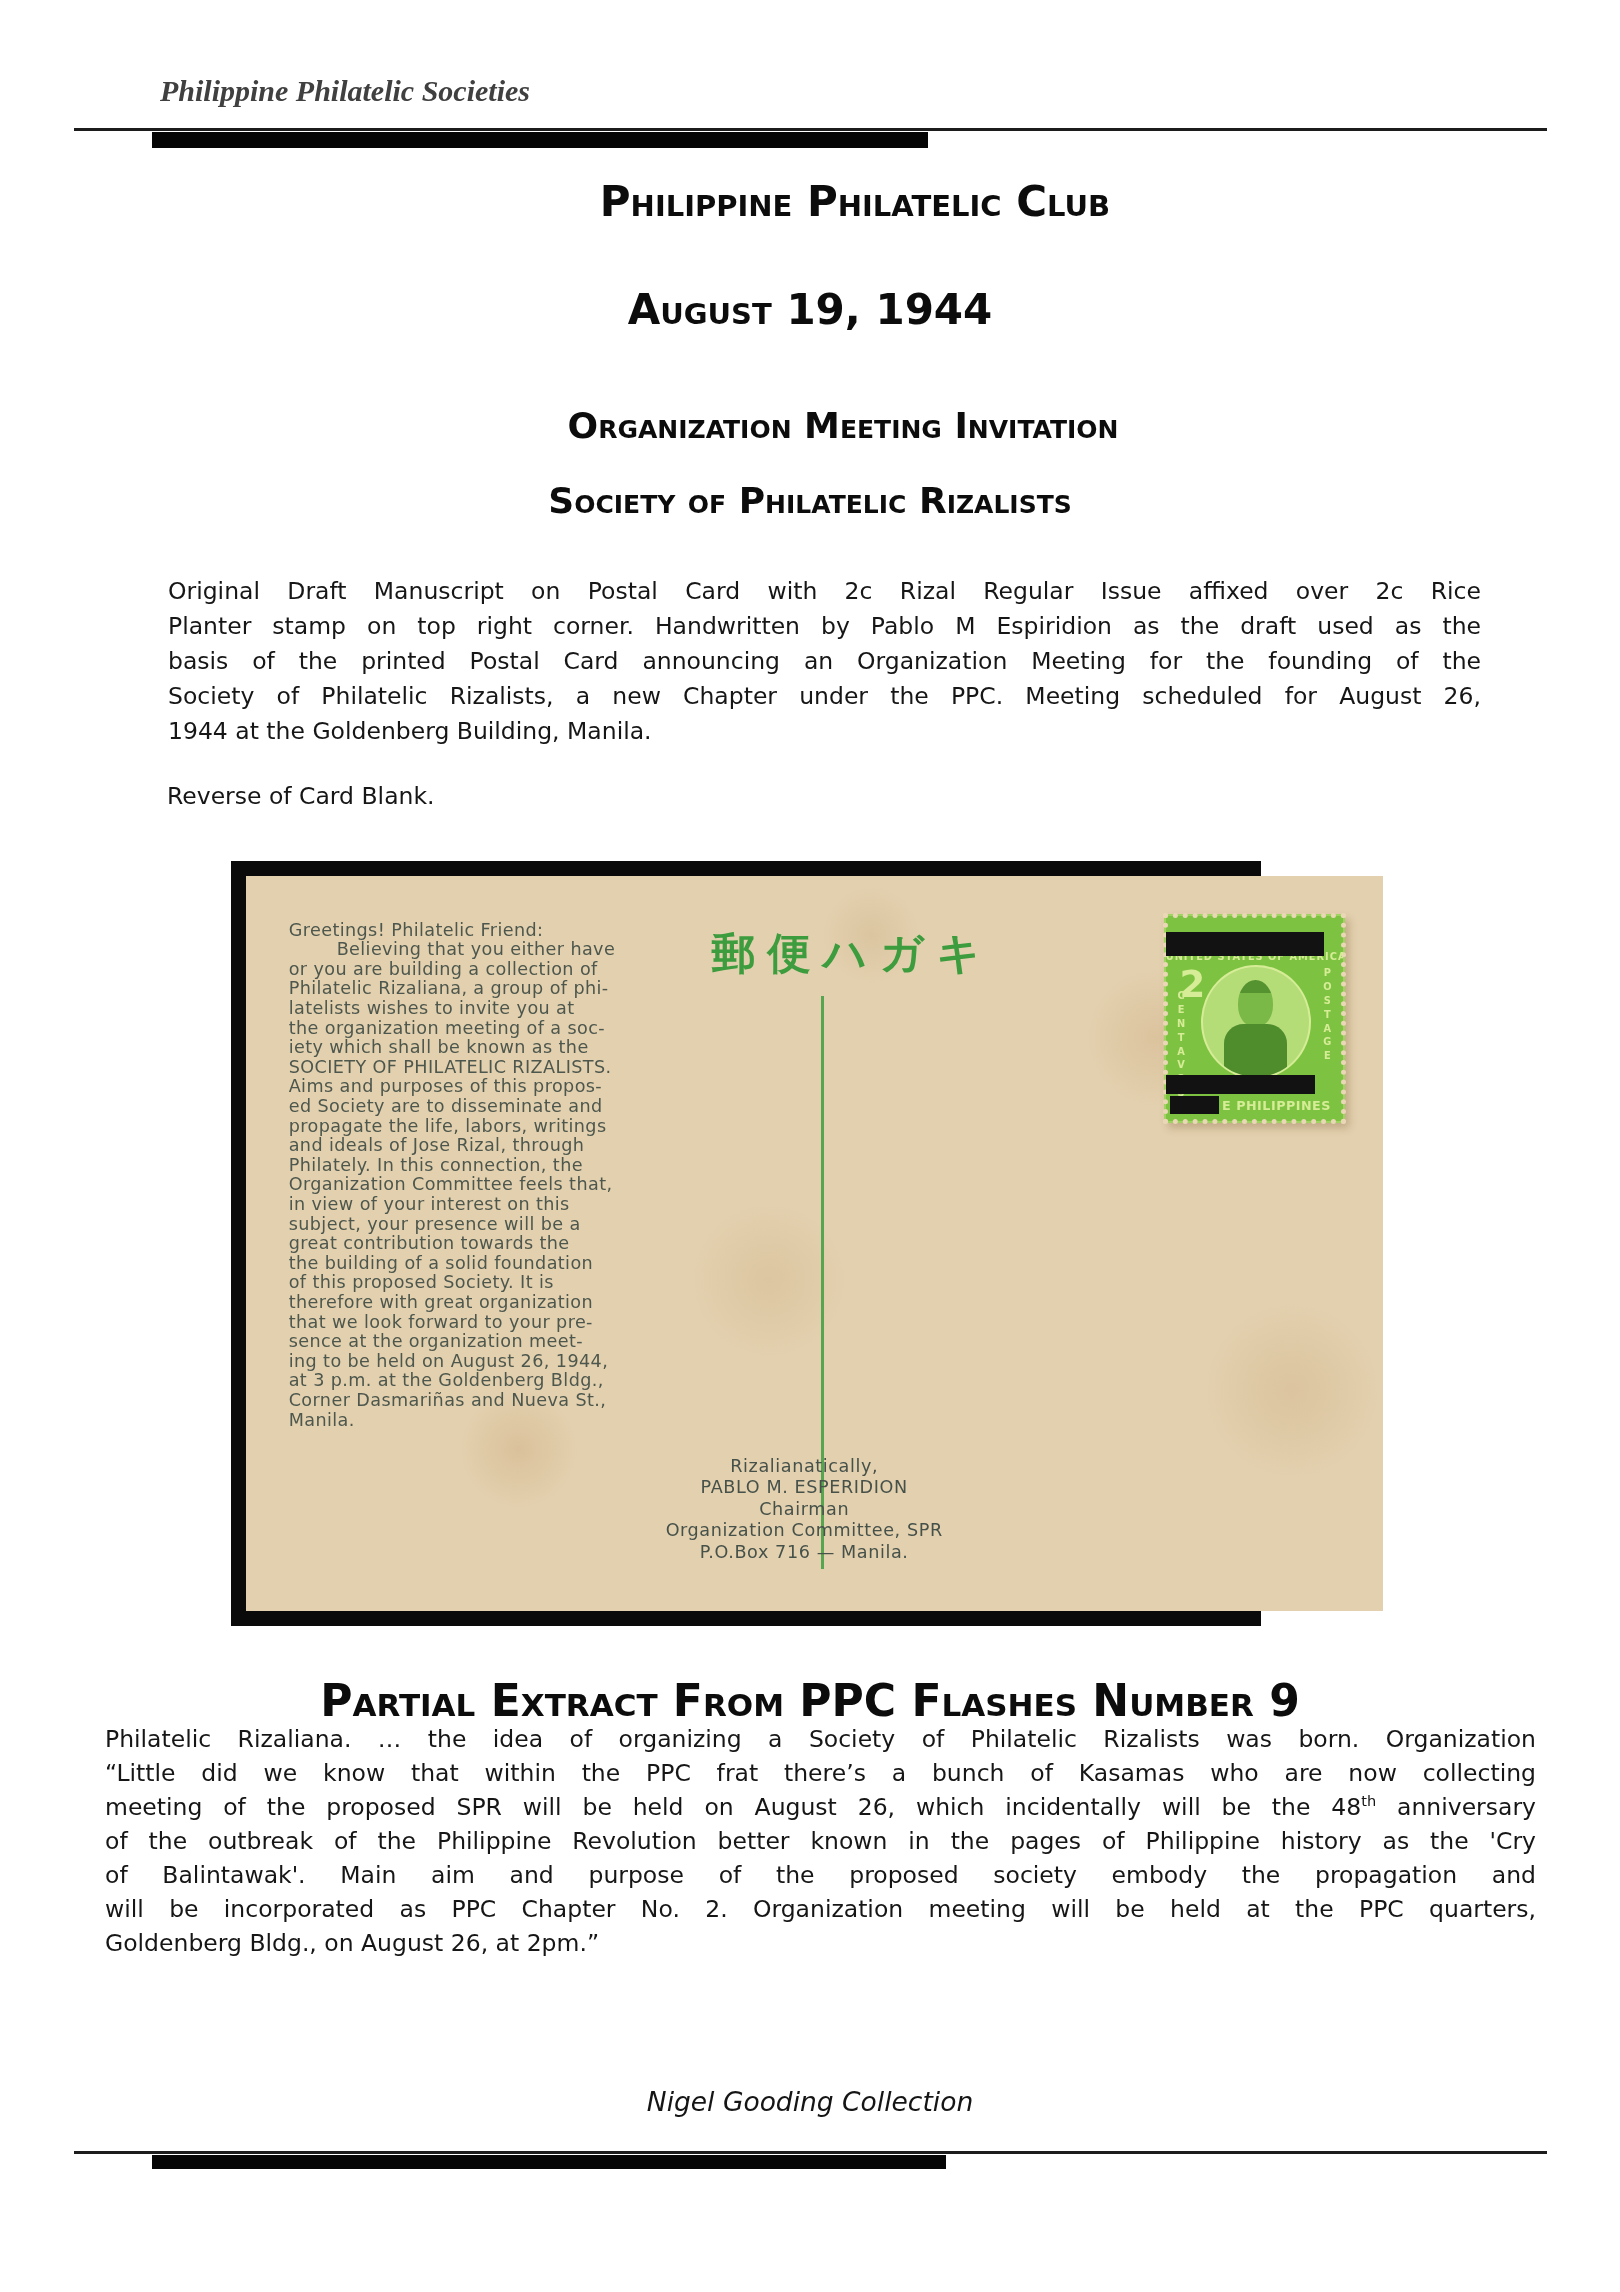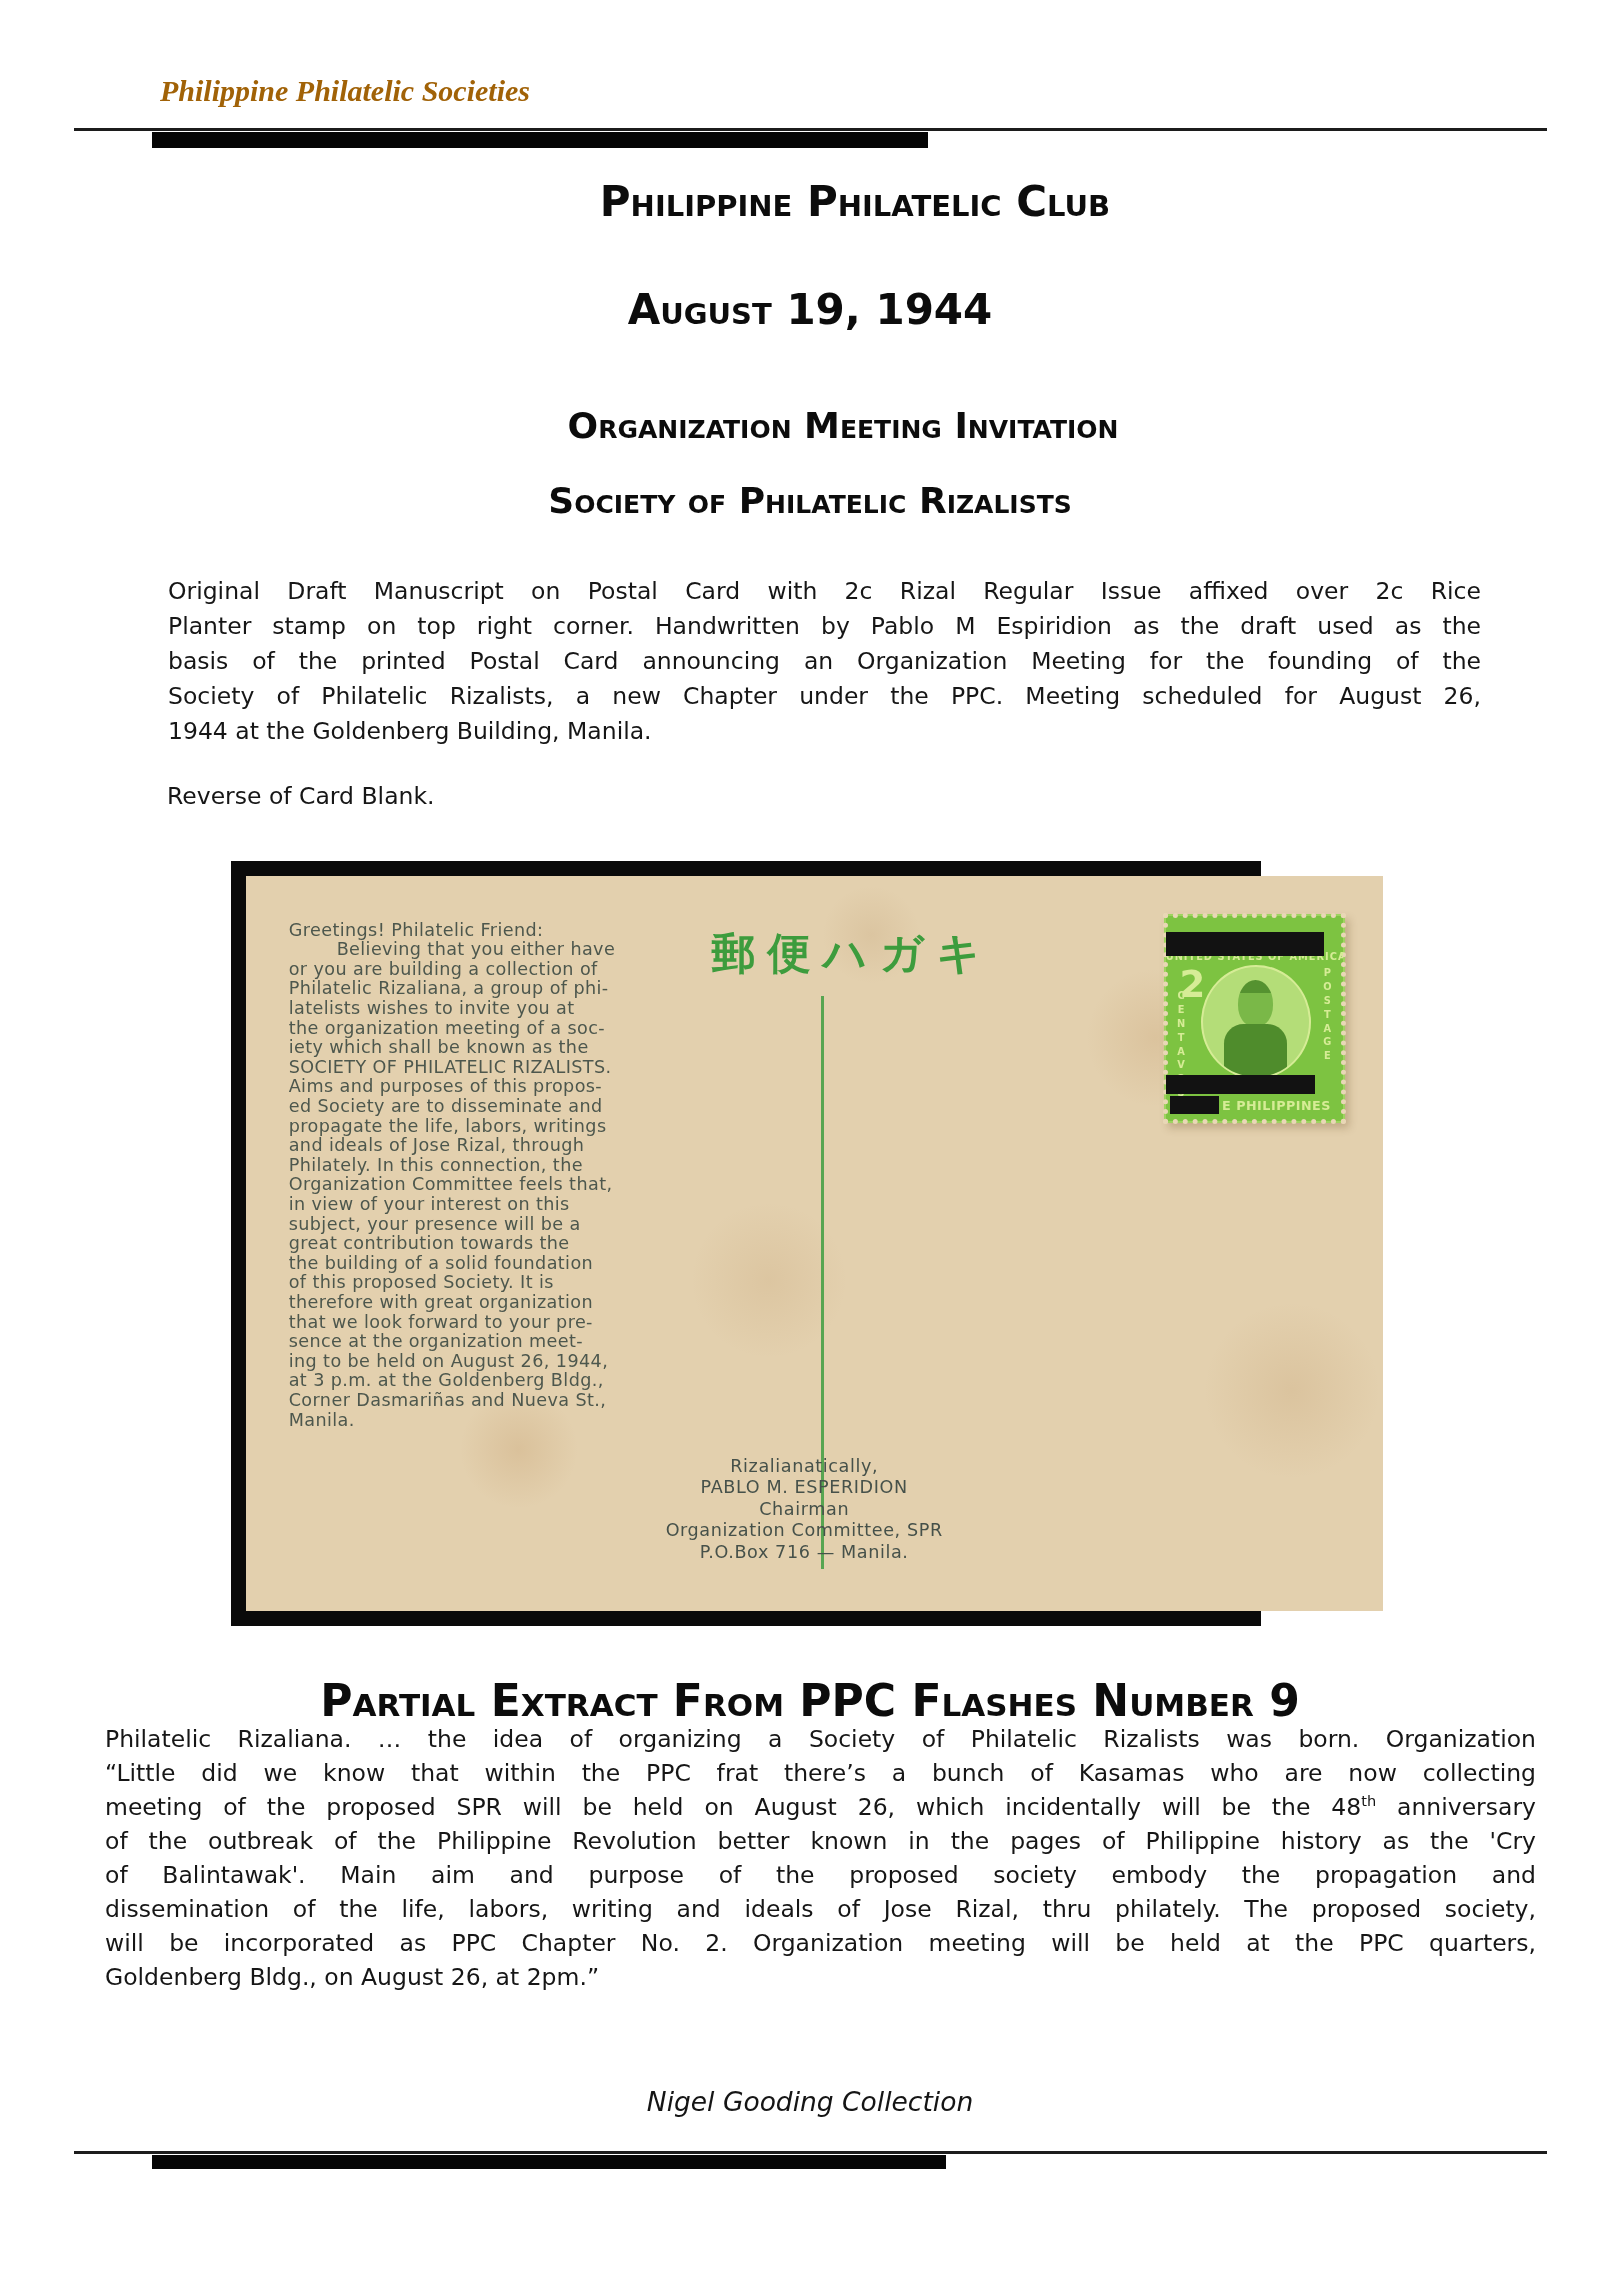--- a/index.html
+++ b/index.html
@@ -5,21 +5,21 @@
   html,body{margin:0;padding:0;}
   body{
     width:1620px;height:2293px;position:relative;background:#ffffff;
     font-family:"DejaVu Sans",sans-serif;color:#111;overflow:hidden;
   }
   .abs{position:absolute;}
 
   
   .header-title{
     left:160px;top:74px;font-family:"Liberation Serif",serif;
-    font-style:italic;font-weight:bold;font-size:30px;color:#a16207;
+    font-style:italic;font-weight:bold;font-size:30px;color:#404040;
     letter-spacing:0px;white-space:nowrap;
   }
   .rule-line{left:74px;width:1473px;height:2.9px;background:#1c1c1c;}
   .rule-bar{left:152px;height:15.7px;background:#050505;}
 
   
   .sc{
     left:0;width:100%;text-align:center;font-weight:bold;
     font-variant:small-caps;color:#0c0c0c;letter-spacing:0px;line-height:1.05;
   }
@@ -196,21 +196,20 @@
   </div>
 </div>
 
 <div class="abs sc h-extract">Partial Extract From PPC Flashes Number 9</div>
 <div class="abs para quote">
     <div class="jline"><span>Philatelic Rizaliana. … the idea of organizing a Society of Philatelic Rizalists was born. Organization</span></div>
     <div class="jline"><span>“Little did we know that within the PPC frat there’s a bunch of Kasamas who are now collecting</span></div>
     <div class="jline"><span>meeting of the proposed SPR will be held on August 26, which incidentally will be the 48</span><sup>th</sup><span> anniversary</span></div>
     <div class="jline"><span>of the outbreak of the Philippine Revolution better known in the pages of Philippine history as the 'Cry</span></div>
     <div class="jline"><span>of Balintawak'. Main aim and purpose of the proposed society embody the propagation and</span></div>
-    <div class="jline"><span>dissemination of the life, labors, writing and ideals of Jose Rizal, thru philately. The proposed society,</span></div>
     <div class="jline"><span>will be incorporated as PPC Chapter No. 2. Organization meeting will be held at the PPC quarters,</span></div>
     <div class="jline jlast"><span>Goldenberg Bldg., on August 26, at 2pm.”</span></div>
   </div>
 
 <div class="abs credit">Nigel Gooding Collection</div>
 <div class="abs rule-line" style="top:2151px;"></div>
 <div class="abs rule-bar" style="top:2155px;width:794px;height:13.7px;"></div>
 
 
 </body></html>

